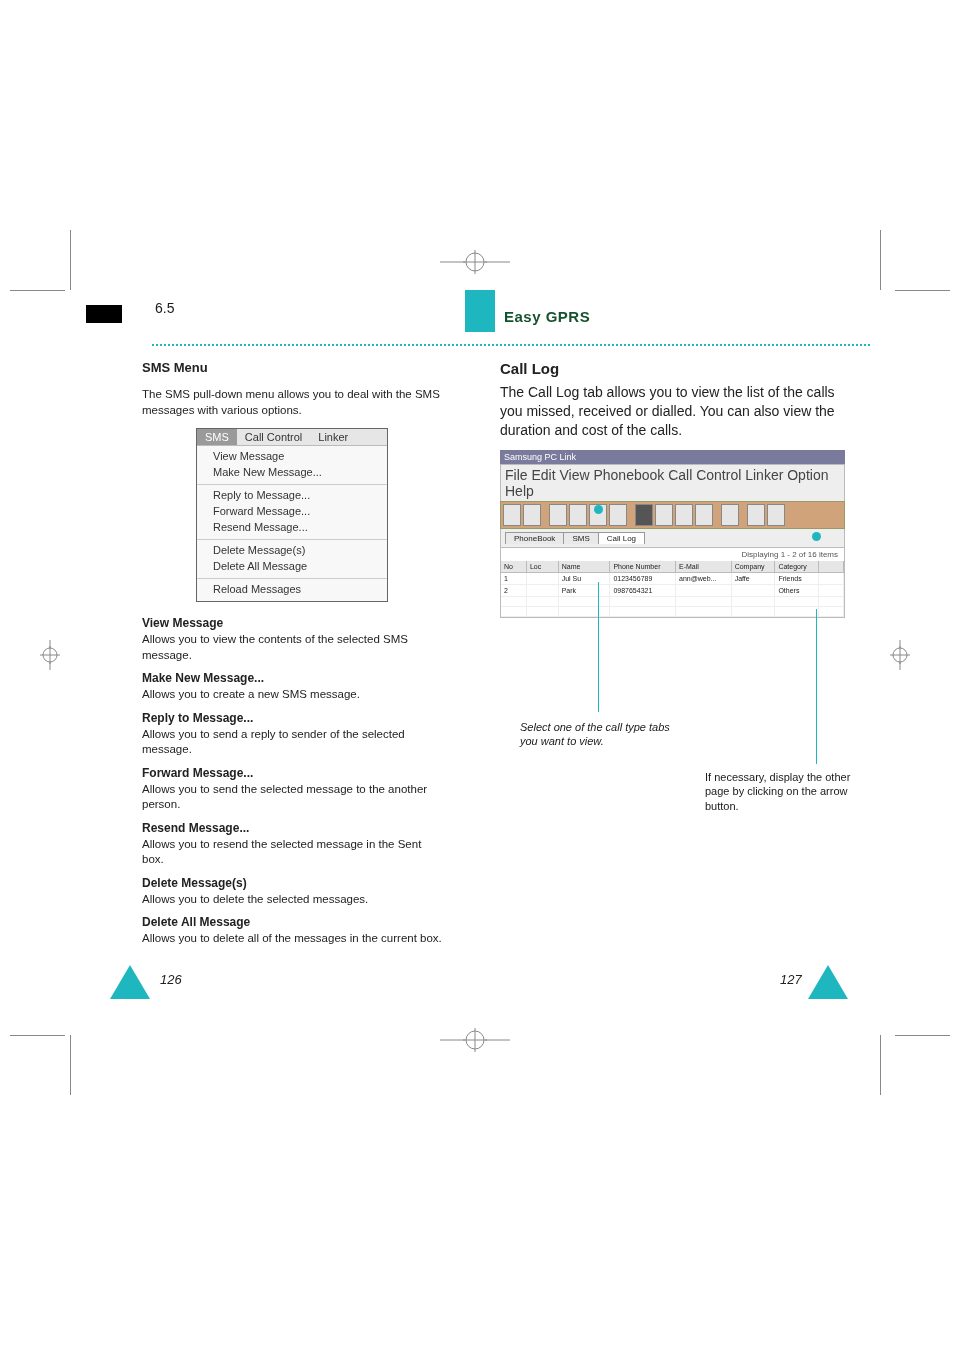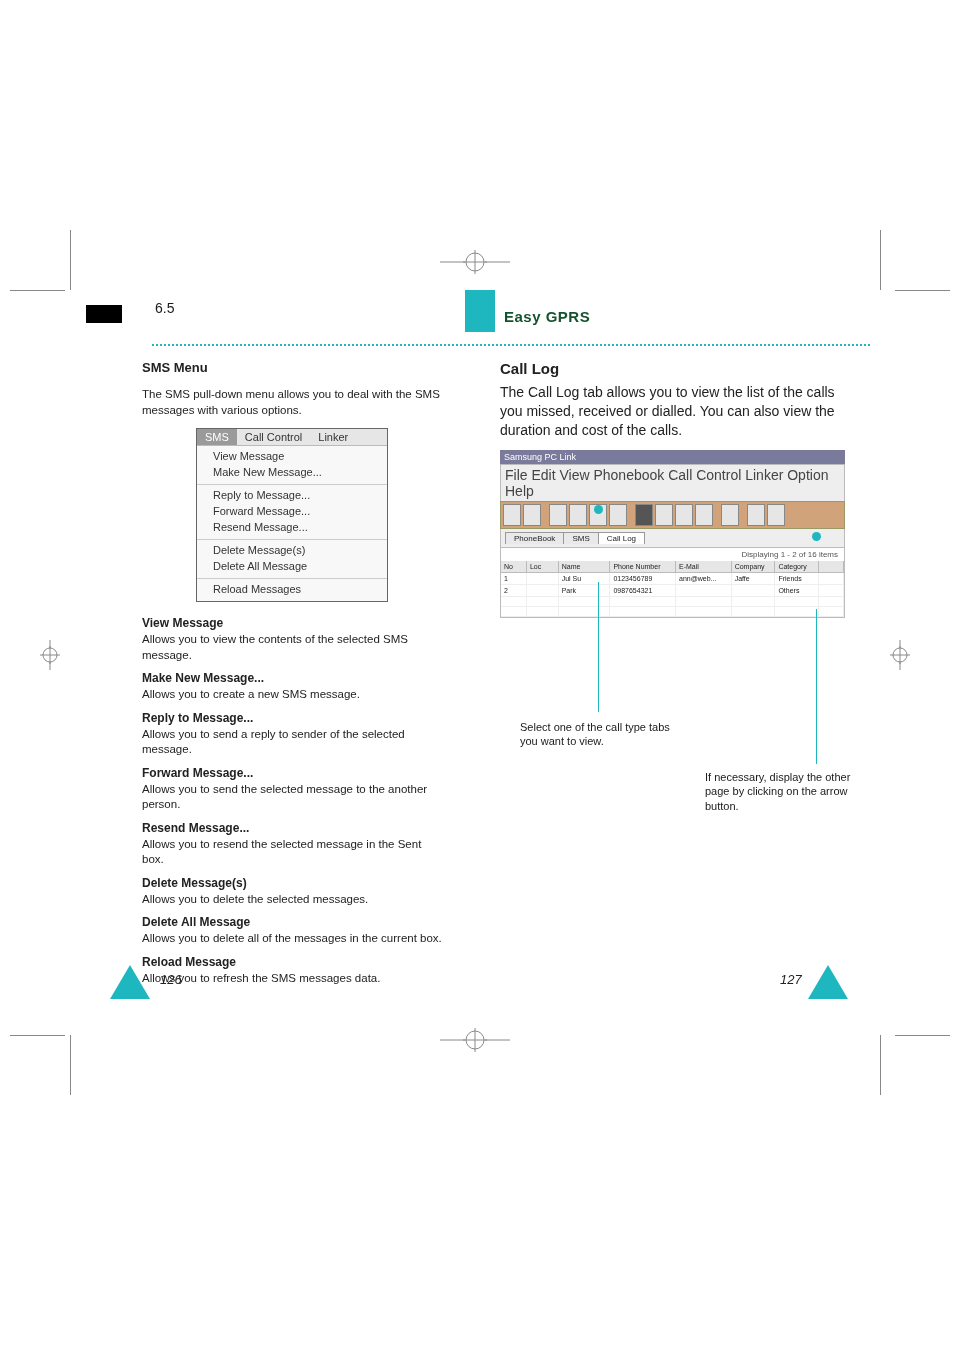--- a/index.html
+++ b/index.html
@@ -404,24 +404,20 @@
         <div class="opt-body">Allows you to resend the selected message in the Sent box.</div>
       </div>
     <div class="opt-block">
         <div class="opt-title">Delete Message(s)</div>
         <div class="opt-body">Allows you to delete the selected messages.</div>
       </div>
     <div class="opt-block">
         <div class="opt-title">Delete All Message</div>
         <div class="opt-body">Allows you to delete all of the messages in the current box.</div>
       </div>
-    <div class="opt-block">
-        <div class="opt-title">Reload Message</div>
-        <div class="opt-body">Allows you to refresh the SMS messages data.</div>
-      </div>
   </div>
 
   <div class="right-col">
     <div class="right-heading">Call Log</div>
     <div class="right-text">The Call Log tab allows you to view the list of the calls you missed, received or dialled. You can also view the duration and cost of the calls.</div>
 
     <div class="app-shot">
       <div class="titlebar">Samsung PC Link</div>
       <div class="menubar">File  Edit  View  Phonebook  Call Control  Linker  Option  Help</div>
       <div class="toolbar">
@@ -502,21 +498,21 @@
           </div>
       </div>
 
       <div class="dot" style="left:94px; top:55px;"></div>
       <div class="dot" style="left:312px; top:82px;"></div>
     </div>
 
     <div class="leader" style="left:98px; top:222px; height:130px;"></div>
     <div class="leader" style="left:316px; top:249px; height:155px;"></div>
 
-    <div class="callout" style="left:20px; top:360px;">Select one of the call type tabs you want to view.</div>
+    <div class="callout" style="left:20px; top:360px;font-style:italic;">Select one of the call type tabs you want to view.</div>
     <div class="callout" style="left:205px; top:410px;">If necessary, display the other page by clicking on the arrow button.</div>
   </div>
 
   <div class="tri" style="left:30px; top:665px;"></div>
   <div class="pgnum" style="left:80px;">126</div>
 
   <div class="tri" style="left:728px; top:665px;"></div>
   <div class="pgnum" style="left:700px;">127</div>
 
 </div>

